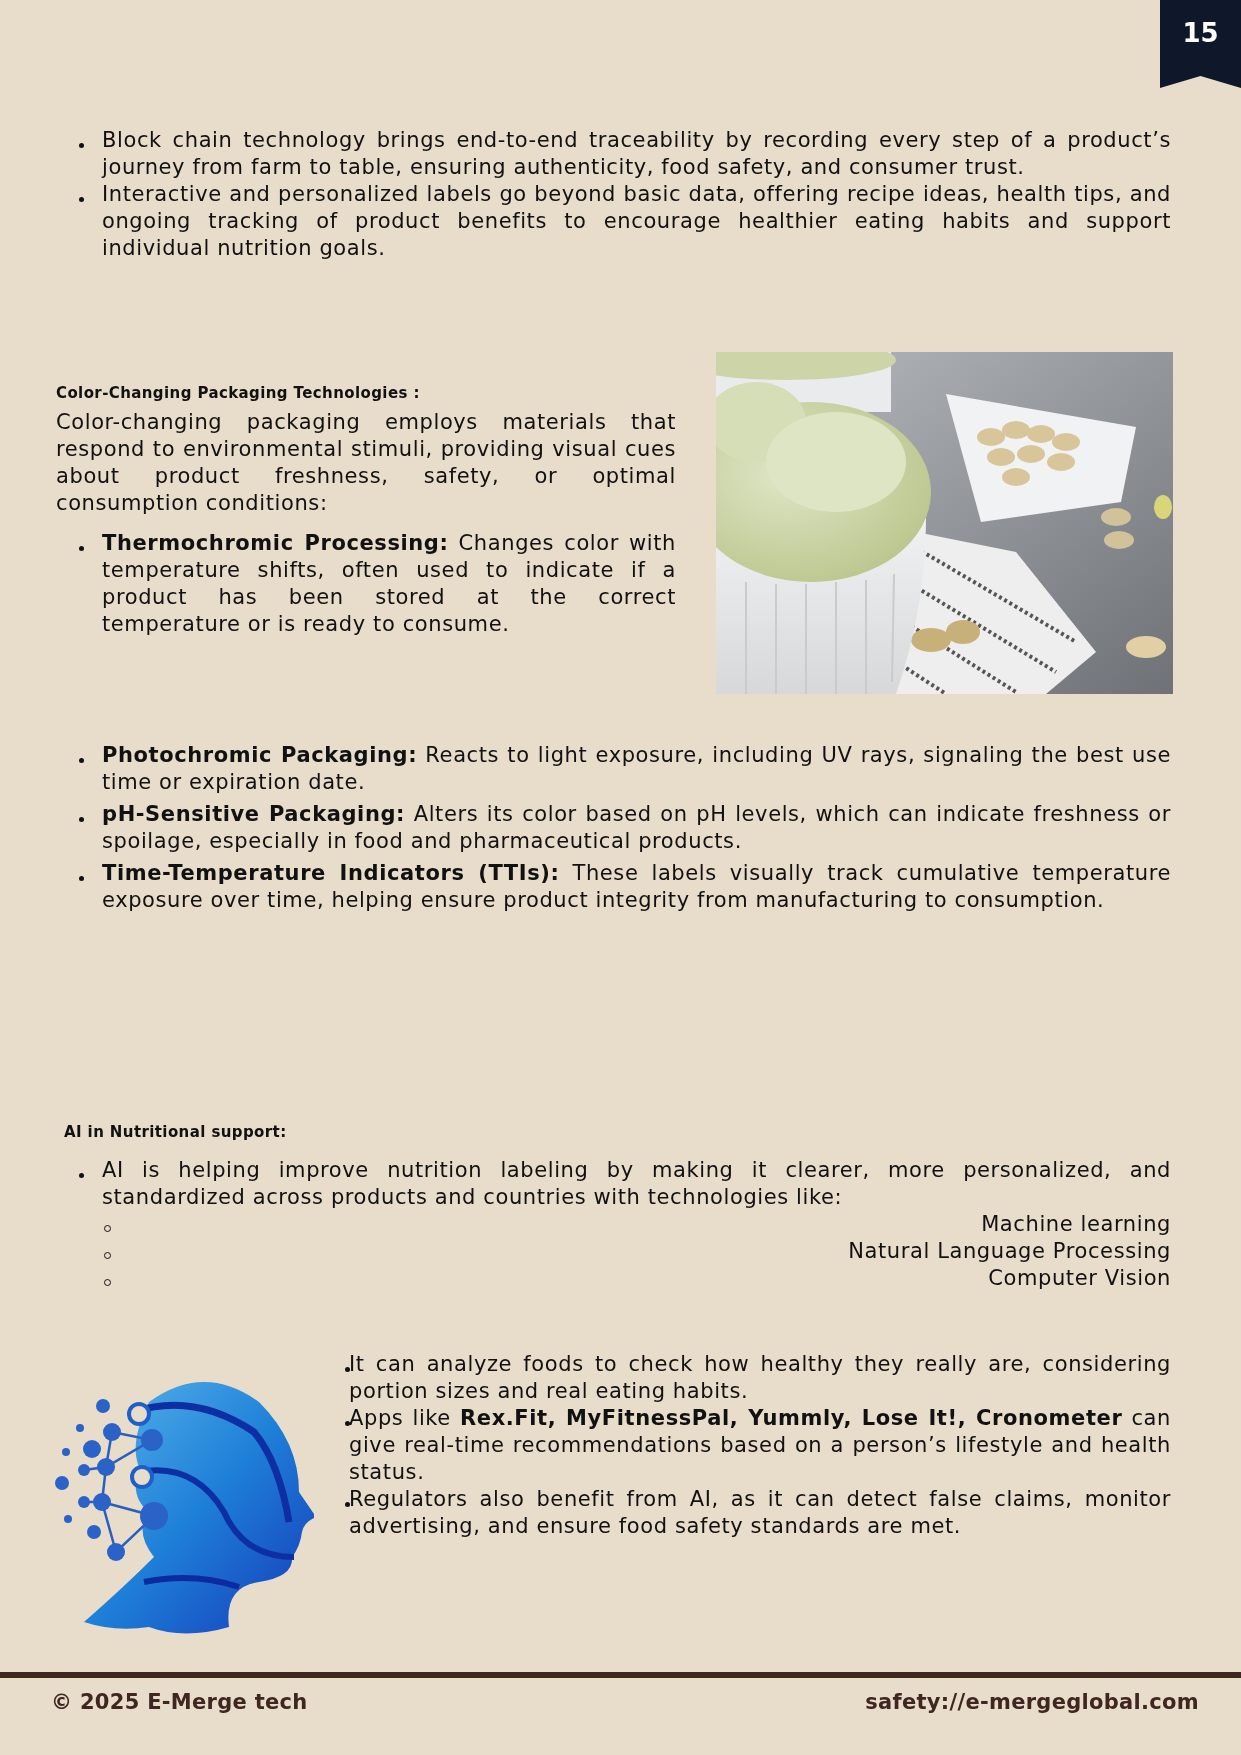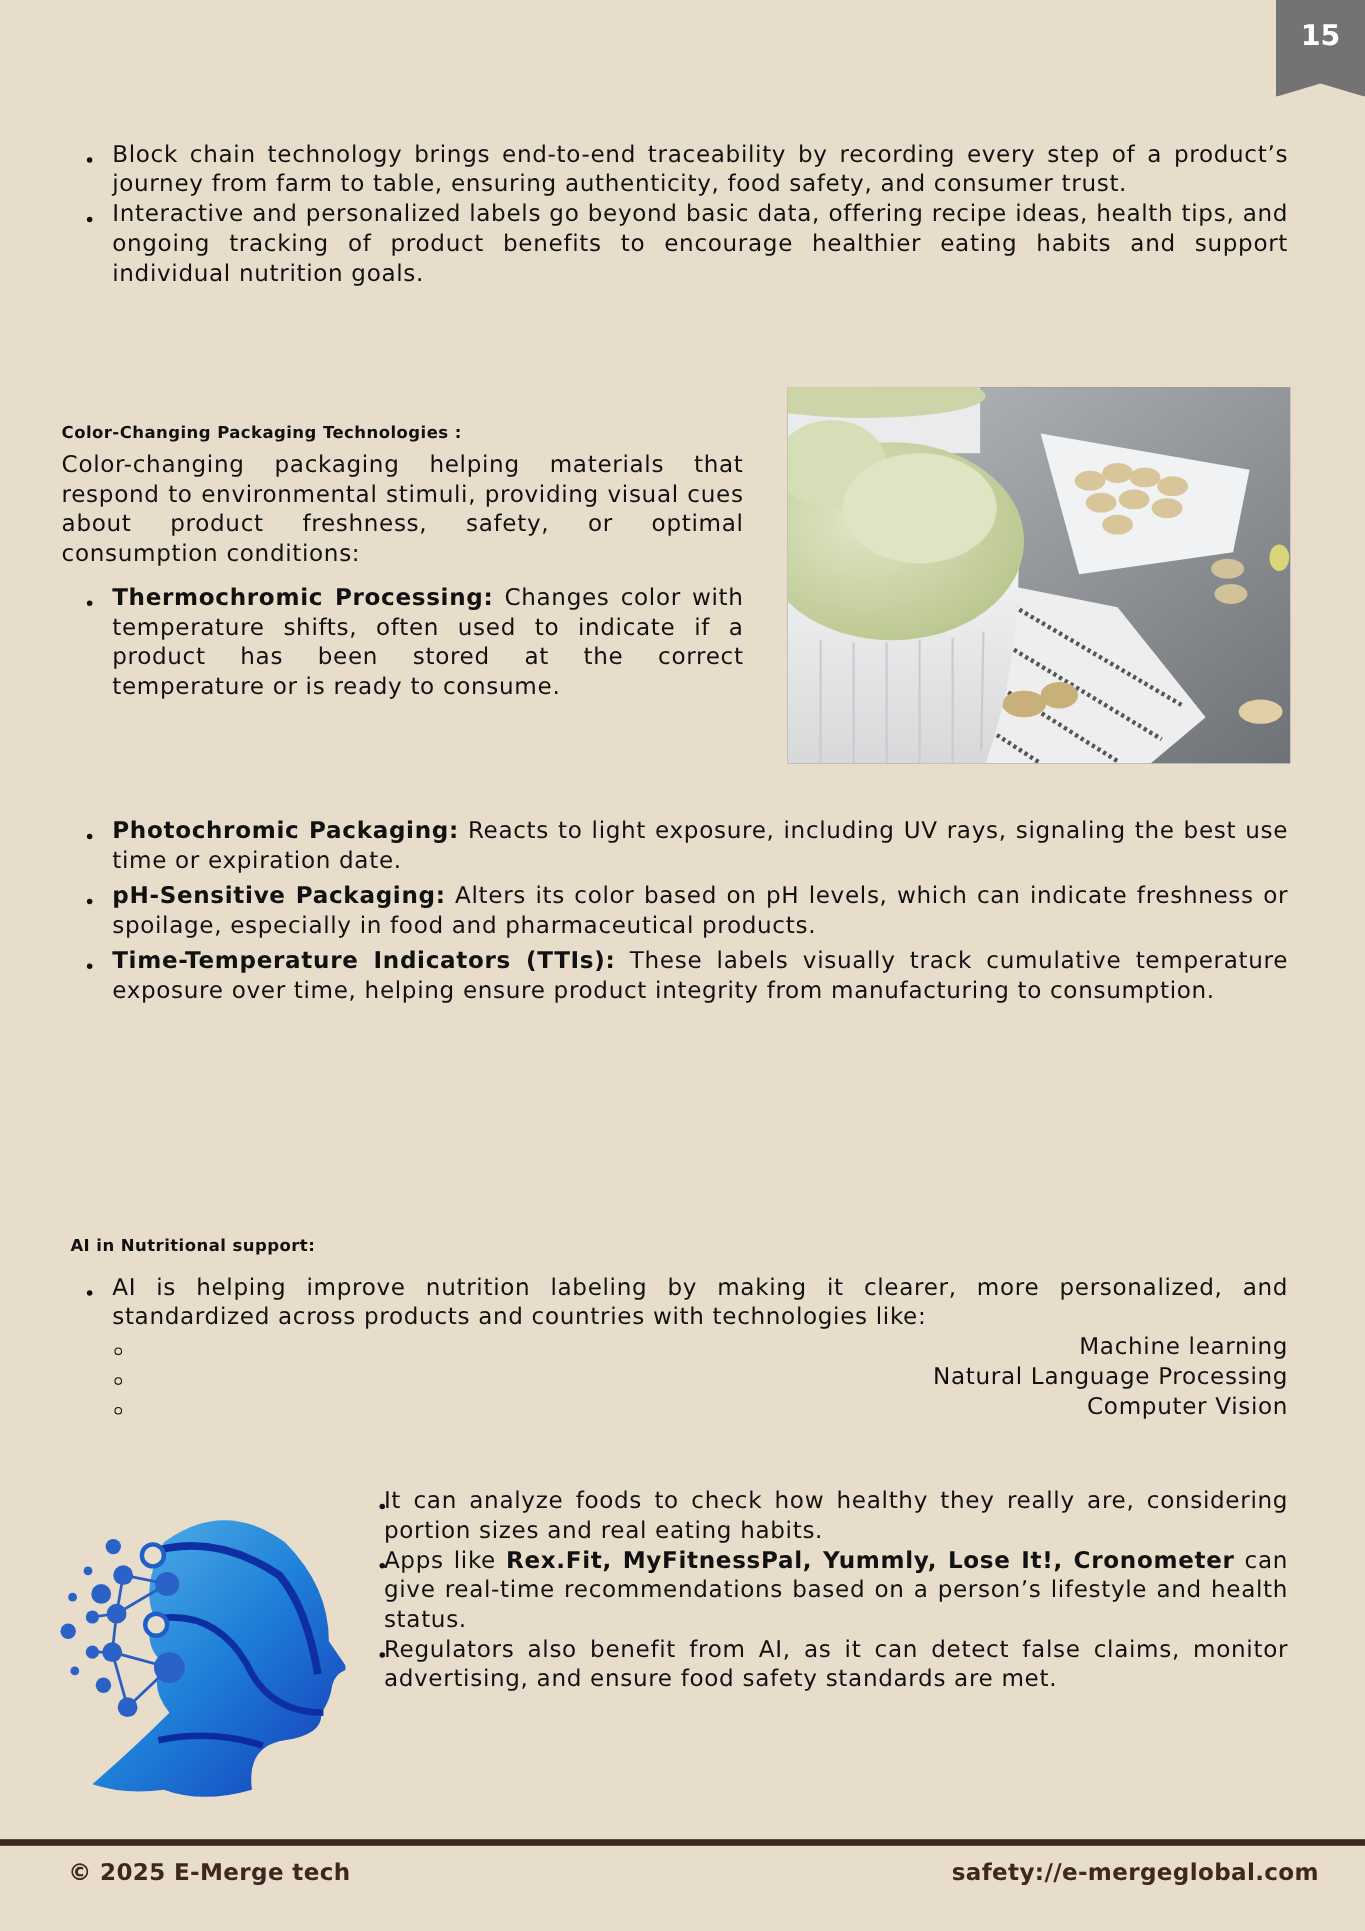--- a/index.html
+++ b/index.html
@@ -1,21 +1,21 @@
 <!DOCTYPE html>
 <html><head>
 <meta charset="utf-8">
 <style>
   * { box-sizing: border-box; margin: 0; padding: 0; }
   html, body { width: 1241px; height: 1755px; background: #e8dccb; overflow: hidden; }
   body { position: relative; font-family: "Liberation Sans", "DejaVu Sans", sans-serif; color: #111; }
 
   .page-ribbon {
     position: absolute; top: 0; left: 1160px; width: 81px; height: 88px;
-    background: #737373;
+    background: #0f172a;
     clip-path: polygon(0 0, 100% 0, 100% 100%, 50% 76px, 0 100%);
     color: #fff; font-weight: bold; font-size: 26px;
     text-align: center; padding-top: 18px;
     font-family: "DejaVu Sans", sans-serif;
   }
 
   .content { position: absolute; left: 56px; width: 1115px; }
   .txt { font-size: 22px; line-height: 27px; letter-spacing: 1.1px; text-align: justify; font-family: "DejaVu Sans", sans-serif; font-size: 21px; letter-spacing: 0.6px; }
   b { font-weight: bold; }
 
@@ -39,40 +39,40 @@
     overflow: hidden; background: #8a8d91;
   }
 
   .ai-head { position: absolute; left: 54px; top: 1372px; width: 260px; height: 270px; }
 
   .footer-rule { position: absolute; left: 0; top: 1672px; width: 1241px; height: 6px; background: #3f2620; }
   .footer-left, .footer-right {
     position: absolute; top: 1690px; font-size: 21px; font-weight: bold;
     color: #3f2620; font-family: "DejaVu Sans", sans-serif; letter-spacing: 0.3px;
   }
-  .footer-left { left: 62px; }
+  .footer-left { left: 51px; }
   .footer-right { right: 42px; }
 </style>
 </head>
 <body>
 
 <div class="page-ribbon">
   <span>15</span>
 </div>
 
 <div class="content txt" style="top:127px;">
   <ul class="bullets">
     <li>Block chain technology brings end-to-end traceability by recording every step of a product’s journey from farm to table, ensuring authenticity, food safety, and consumer trust.</li>
     <li>Interactive and personalized labels go beyond basic data, offering recipe ideas, health tips, and ongoing tracking of product benefits to encourage healthier eating habits and support individual nutrition goals.</li>
   </ul>
 </div>
 
 <div class="content txt" style="top:380px; width:620px;">
   <div class="heading">Color-Changing Packaging Technologies :</div>
-  <p style="margin-top:2px;">Color-changing packaging helping materials that respond to environmental stimuli, providing visual cues about product freshness, safety, or optimal consumption conditions:</p>
+  <p style="margin-top:2px;">Color-changing packaging employs materials that respond to environmental stimuli, providing visual cues about product freshness, safety, or optimal consumption conditions:</p>
   <ul class="bullets" style="margin-top:13px;">
     <li><b>Thermochromic Processing:</b><span> Changes color with temperature shifts, often used to indicate if a product has been stored at the correct temperature or is ready to consume.</span></li>
   </ul>
 </div>
 
 <div class="photo">
   <svg width="457" height="342" viewBox="0 0 457 342">
     <defs>
       <linearGradient id="bg" x1="0" y1="0" x2="1" y2="1">
         <stop offset="0" stop-color="#b9bcc0"></stop>

